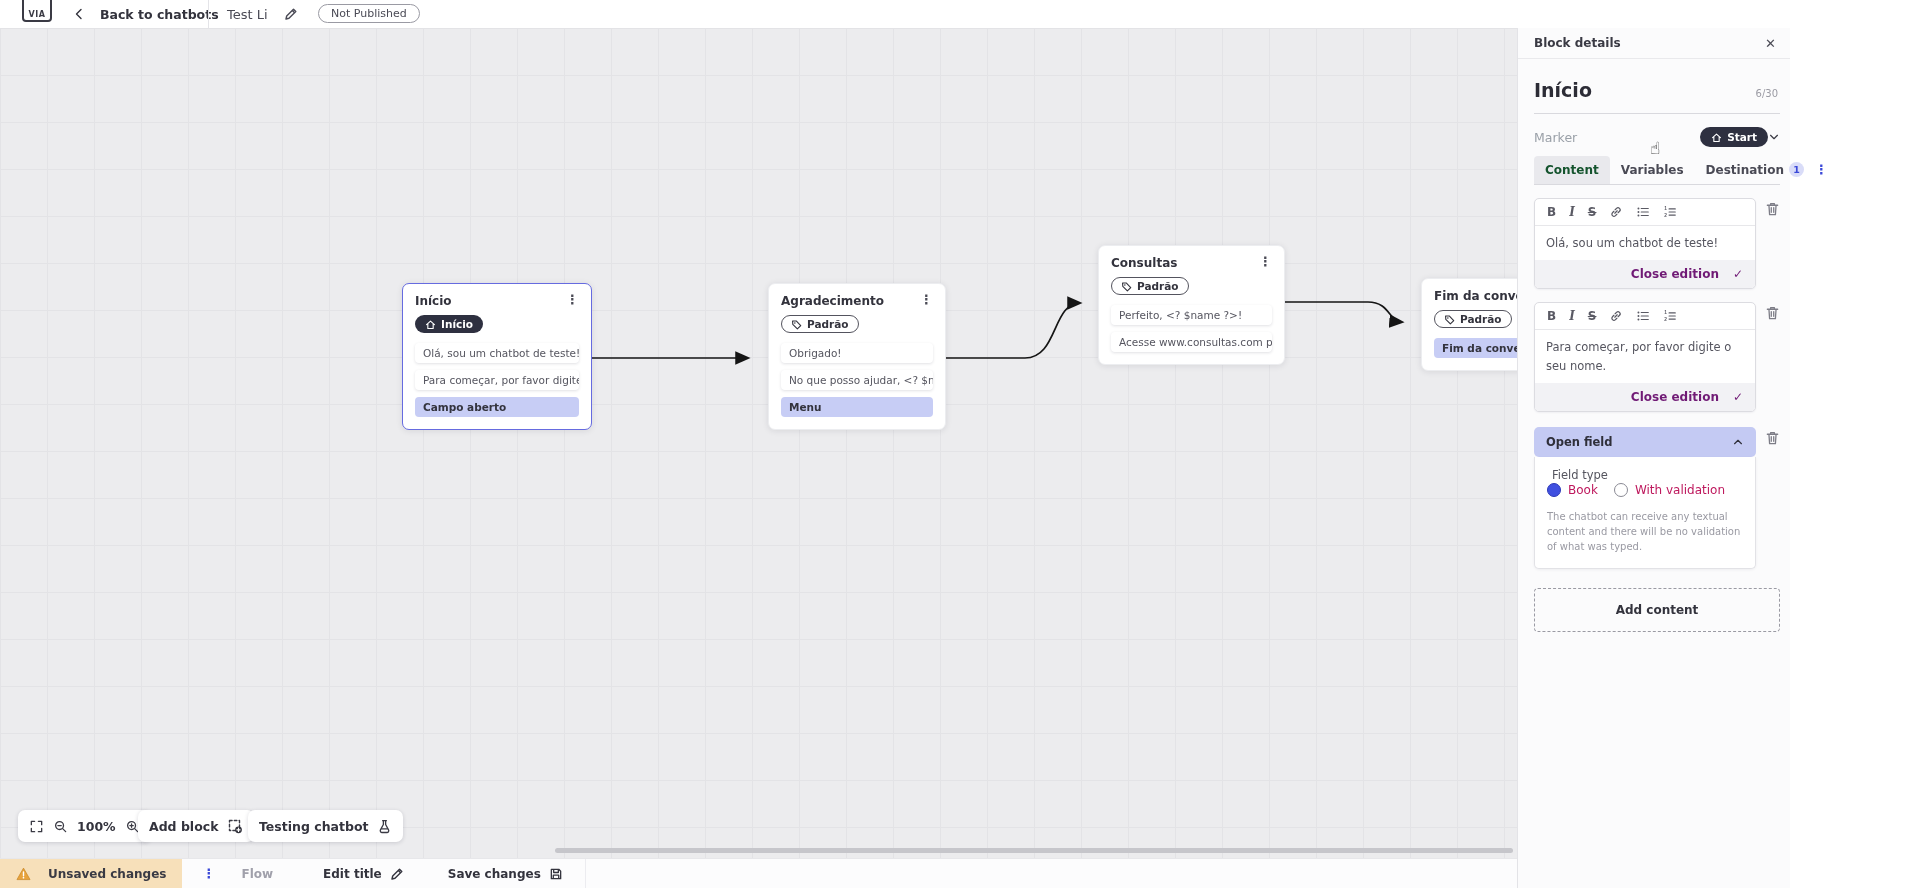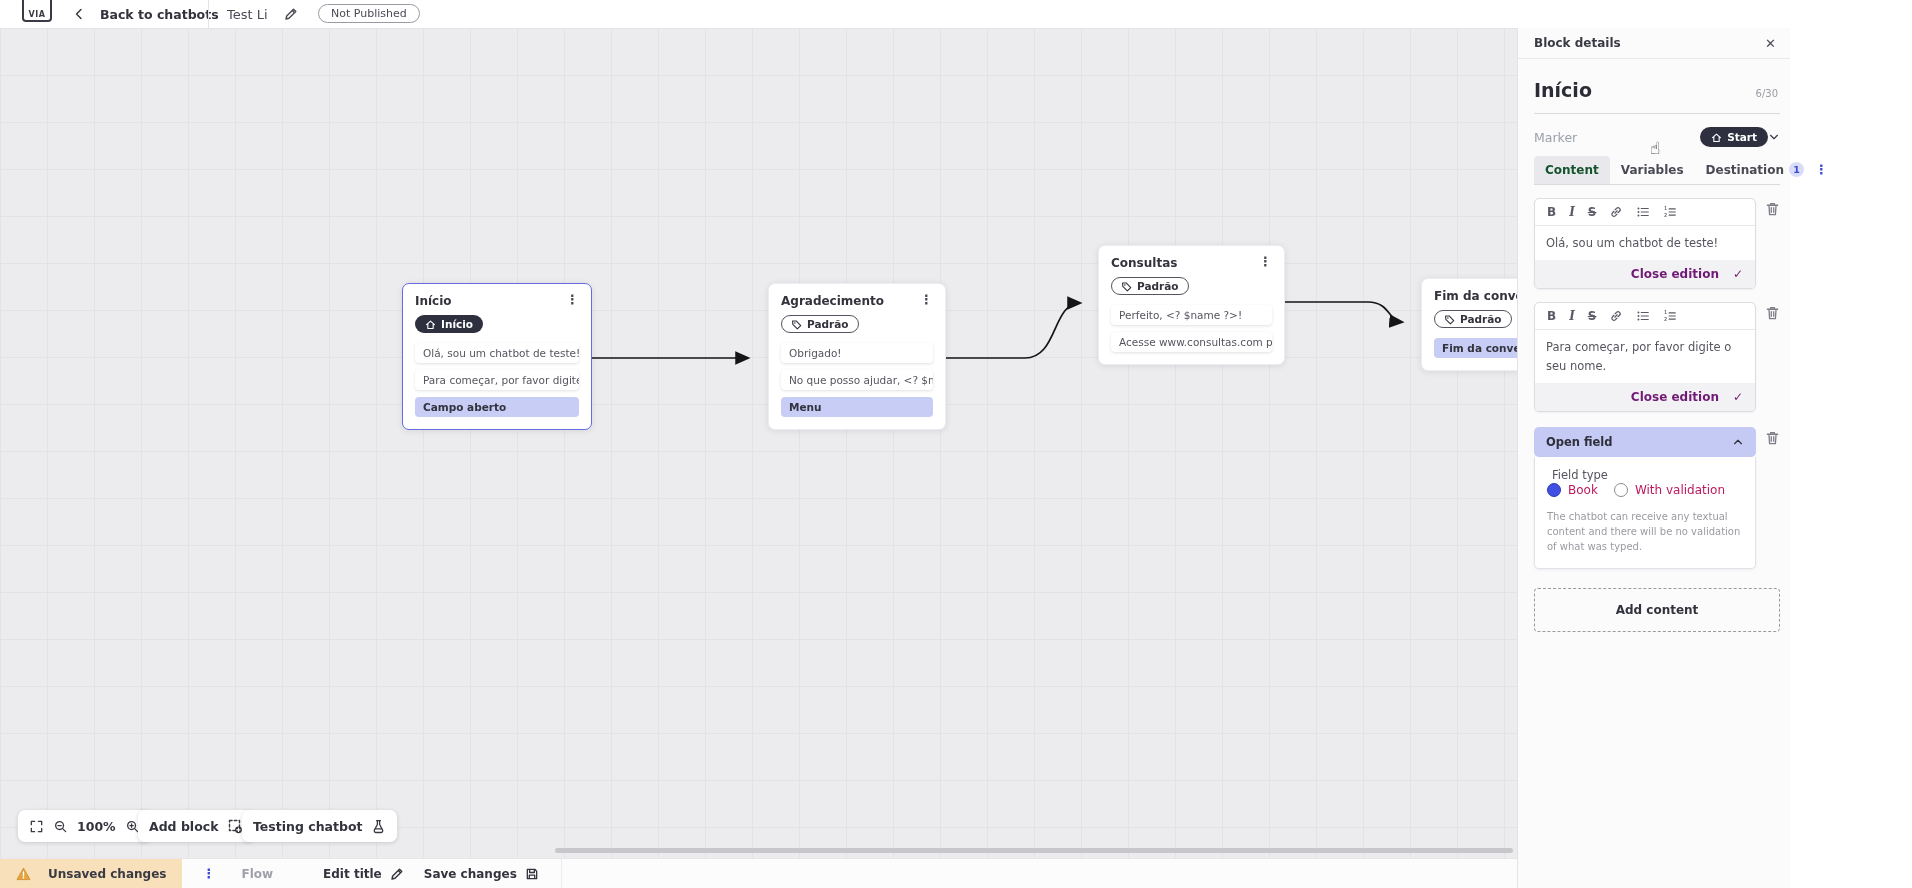--- a/index.html
+++ b/index.html
@@ -52,21 +52,21 @@
   .hscroll{position:absolute;left:555px;top:820px;width:958px;height:5px;background:#c6c6cb;border-radius:3px;cursor:pointer}
 
   
   .bottombar{position:absolute;left:0;top:858px;width:1517px;height:30px;background:#fcfcfd;border-top:1px solid #e7e7ea;
              display:flex;align-items:center;z-index:6;box-sizing:border-box;font-size:12px}
   .unsaved{height:100%;display:flex;align-items:center;gap:17px;padding:0 16px;background:#f7e0ba;font-weight:700;color:#3a3a44}
   .bb-kebab{margin-left:20px;color:#3b49d8}
   .bb-item{display:flex;align-items:center;gap:8px;font-weight:700;color:#33333d;cursor:pointer}
   .bb-flow{margin-left:26px;color:#a0a0ab}
   .bb-edit{margin-left:50px}
-  .bb-save{margin-left:20px}
+  .bb-save{margin-left:44px}
   .bb-div{width:1px;height:30px;background:#ececf0;margin-left:22px}
 
   
   .panel{position:absolute;left:1517px;top:28px;width:273px;height:860px;background:#fbfbfc;
          border-left:1px solid #e3e3e7;box-sizing:border-box;z-index:8}
   .panel-head{height:30px;display:flex;align-items:center;justify-content:space-between;padding:0 14px 0 16px;
               border-bottom:1px solid #e9e9ec;font-size:12px;font-weight:600;color:#3a3a44}
   .pclose{font-size:13px;color:#4a4a55;cursor:pointer}
   .panel-body{padding:6px 10px 0 16px}
   .ptitle{display:flex;align-items:baseline;justify-content:space-between;border-bottom:1px solid #d9d9de;
@@ -256,21 +256,21 @@
   <div class="ctl" style="left:138px;top:782px">
     <span>Add block</span>
     <span class="icbtn">
       <svg width="16" height="16" viewBox="0 0 16 16">
           <path class="stroke" stroke-dasharray="2.6 2.2" d="M2.5 2.5h10v10h-10z"></path>
           <circle cx="11.5" cy="11.8" r="3.4" fill="#33333d"></circle>
           <path d="M11.5 10.2v3.2M9.9 11.8h3.2" stroke="#fff" stroke-width="1.2" stroke-linecap="round"></path>
         </svg>
     </span>
   </div>
-  <div class="ctl" style="left:242px;top:782px">
+  <div class="ctl" style="left:248px;top:782px">
     <span>Testing chatbot</span>
     <span class="icbtn">
       <svg width="15" height="15" viewBox="0 0 16 16">
           <path class="stroke" d="M6 1.8h4M6.8 1.8v4L3.7 11.6a1.9 1.9 0 0 0 1.7 2.8h5.2a1.9 1.9 0 0 0 1.7-2.8L9.2 5.8v-4"></path>
           <path class="stroke" d="M5 10.5h6"></path>
         </svg>
     </span>
   </div>
 
   <div class="hscroll"></div>

